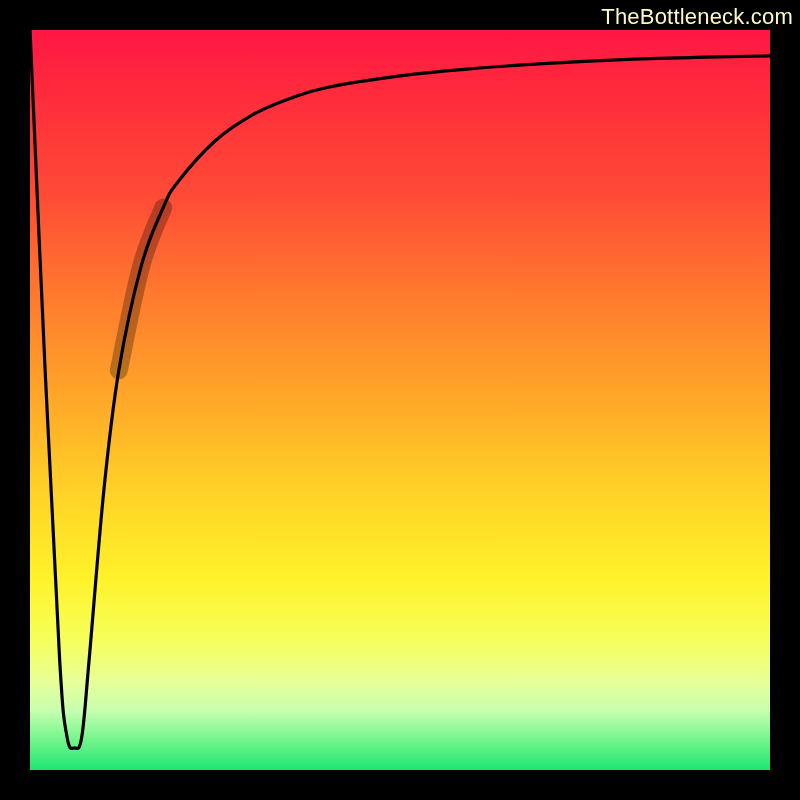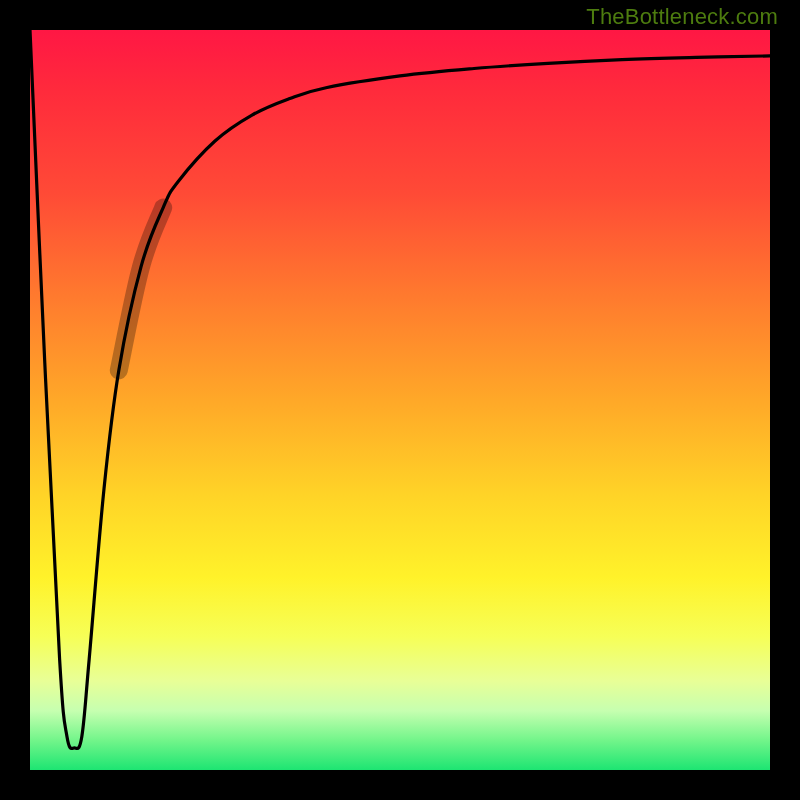--- a/index.html
+++ b/index.html
@@ -36,22 +36,22 @@
       #e8ff97 88%,
       #c6ffb0 92%,
       #72f58a 96%,
       #1de572 100%
     );
     box-sizing: border-box;
   }
   .attribution {
     position: absolute;
     top: 4px;
-    right: 22px;
-    color: #4d7c0f;
+    right: 7px;
+    color: #fef9c3;
     font-size: 22px;
     letter-spacing: 0.2px;
     user-select: none;
     text-align: right;
   }
   svg.curves {
     position: absolute;
     left: 30px;
     top: 30px;
     width: 740px;

